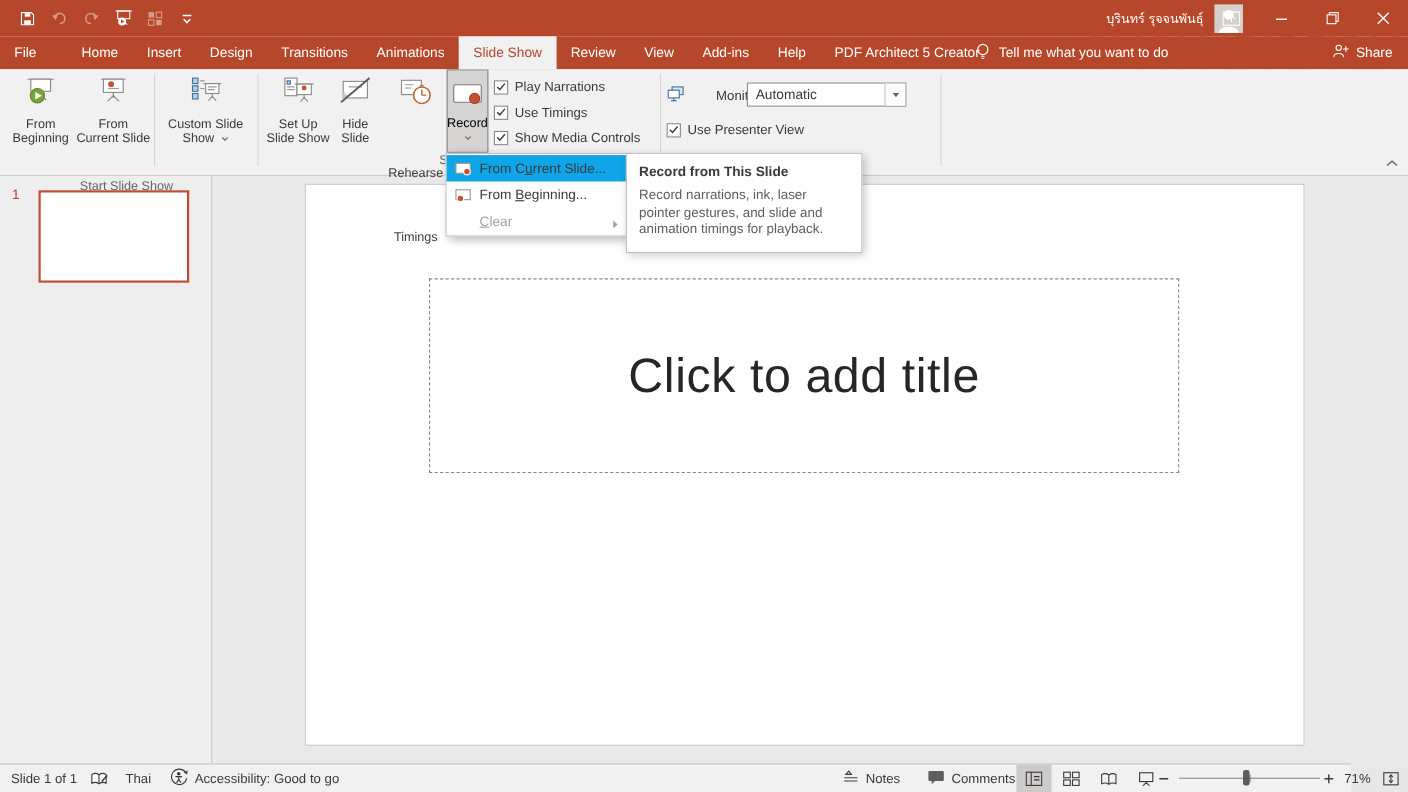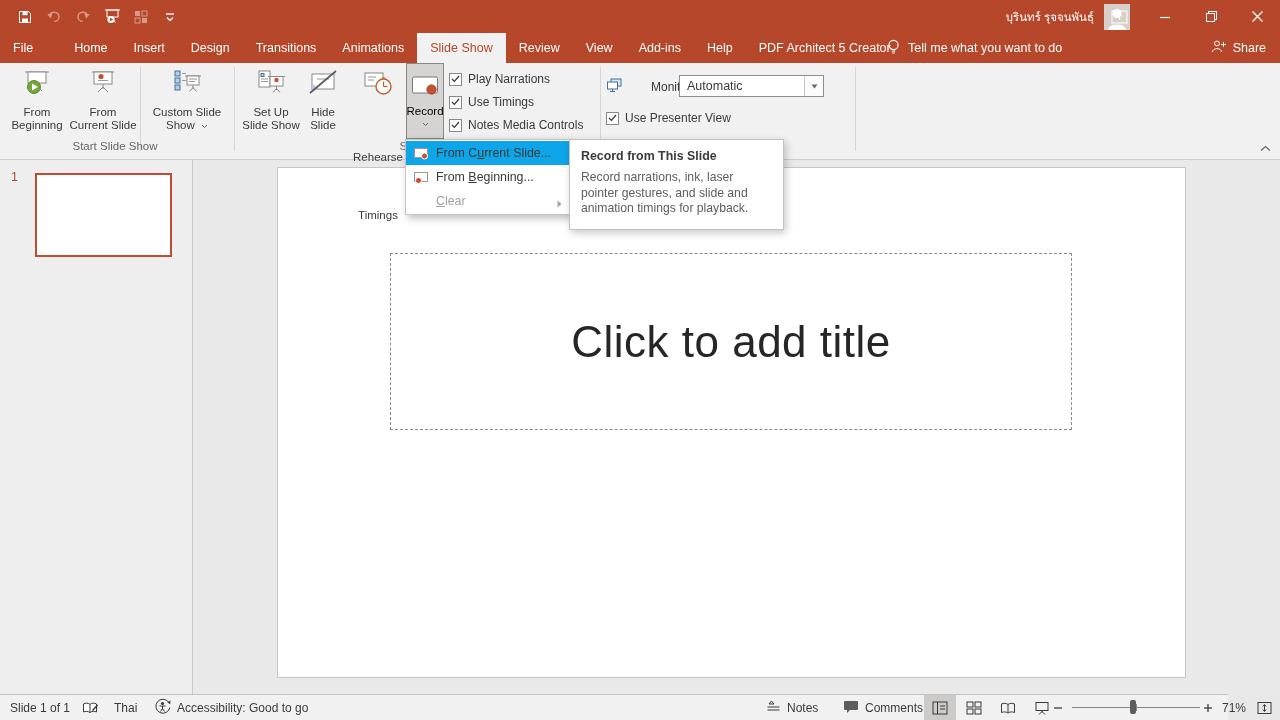--- a/index.html
+++ b/index.html
@@ -337,21 +337,21 @@
             <rect x="3.5" y="8" width="25" height="16" rx="1.5" fill="#fff" stroke="#797774"></rect>
             <circle cx="22.5" cy="20.5" r="4.6" fill="#c75033" stroke="#a73d22"></circle>
           </svg>
       </span>
       <span class="rlbl">Record</span>
       <svg width="7" height="5" viewBox="0 0 7 5" style="margin-top:4px">
           <polyline points="1,1 3.5,3.5 6,1" fill="none" stroke="#696663"></polyline>
         </svg>
     </div>
 
-    <div class="grp-label" style="left:0;width:230px;">Start Slide Show</div>
+    <div class="grp-label" style="left:0;width:230px;margin-top:24px;">Start Slide Show</div>
     <div class="grp-label" style="left:377px;width:80px;">Set Up</div>
 
     <div class="chk-row" style="left:449px;top:9px;">
       <span class="chkbox">
           <svg width="9" height="8" viewBox="0 0 9 8">
             <polyline points="1,4 3.4,6.4 8,1" fill="none" stroke="#3b3a39" stroke-width="1.3"></polyline>
           </svg>
         </span>
       <span>Play Narrations</span>
     </div>
@@ -362,21 +362,21 @@
           </svg>
         </span>
       <span>Use Timings</span>
     </div>
     <div class="chk-row" style="left:449px;top:55px;">
       <span class="chkbox">
           <svg width="9" height="8" viewBox="0 0 9 8">
             <polyline points="1,4 3.4,6.4 8,1" fill="none" stroke="#3b3a39" stroke-width="1.3"></polyline>
           </svg>
         </span>
-      <span>Notes Media Controls</span>
+      <span>Show Media Controls</span>
     </div>
 
     <div class="rsep" style="left:600px;"></div>
 
     <div class="chk-row" style="left:606px;top:15px;gap:28px;">
       <span>
         <svg width="17" height="15" viewBox="0 0 17 15">
             <rect x="5" y="1" width="10" height="7" fill="#dbe7f3" stroke="#41719c"></rect>
             <rect x="1.5" y="4" width="10" height="7" fill="#fff" stroke="#41719c"></rect>
             <line x1="6.5" y1="11" x2="6.5" y2="13" stroke="#41719c"></line>

